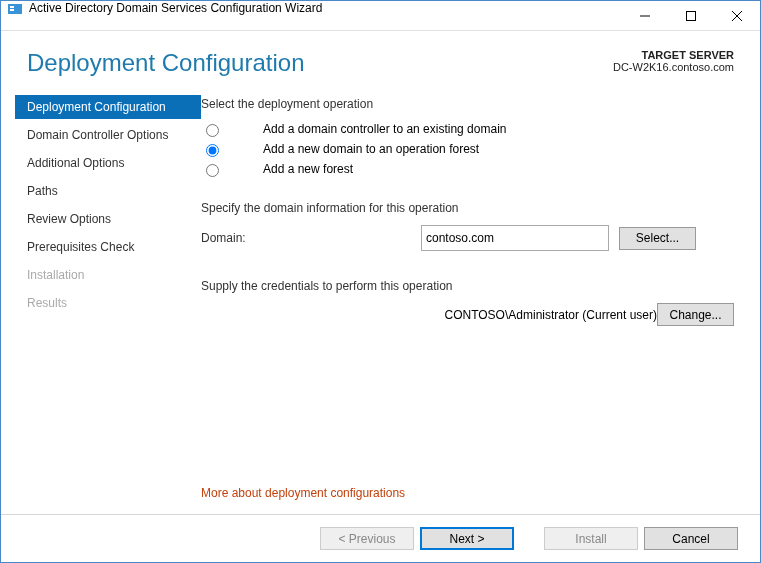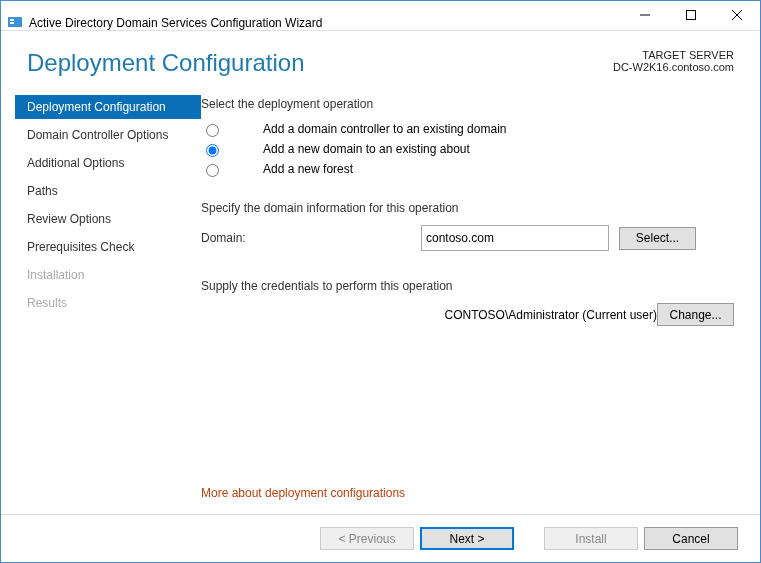--- a/index.html
+++ b/index.html
@@ -17,21 +17,21 @@
     background: #fff;
     display: flex;
     flex-direction: column;
     position: relative;
   }
   .titlebar {
     height: 30px;
     background: #fff;
     border-bottom: 1px solid #e0e0e0;
     display: flex;
-    align-items: flex-end;
+    align-items: flex-start;
     padding-left: 6px;
   }
   .titlebar .icon {
     width: 16px; height: 16px;
     margin-right: 6px;
     display: flex; align-items: center; justify-content: center;
   }
   .titlebar .title { flex: 1; font-size: 12px; color: #000; }
   .winbtn {
     width: 46px; height: 30px;
@@ -50,21 +50,21 @@
     font-size: 24px;
     font-weight: 400;
     color: #1f7bae;
     margin: 0;
   }
   .target {
     text-align: right;
     font-size: 11px;
     color: #222;
   }
-  .target b { font-weight: normal; }
+  .target b { font-weight: bold; }
   .body {
     flex: 1;
     display: flex;
     padding: 8px 26px 0 0;
     overflow: hidden;
   }
   .sidebar {
     width: 200px;
     padding-left: 14px;
     padding-top: 4px;
@@ -218,21 +218,21 @@
     <div class="content">
       <div class="content-inner">
         <div class="section-label">Select the deployment operation</div>
 
         <label class="radio-row">
           <input type="radio" name="deploy" style="">
           <span>Add a domain controller to an existing domain</span>
         </label>
         <label class="radio-row">
           <input type="radio" name="deploy" checked="" style="">
-          <span>Add a new domain to an existing about</span>
+          <span>Add a new domain to an operation forest</span>
         </label>
         <label class="radio-row">
           <input type="radio" name="deploy" style="">
           <span>Add a new forest</span>
         </label>
 
         <div class="row-gap"></div>
 
         <div class="section-label">Specify the domain information for this operation</div>
 

